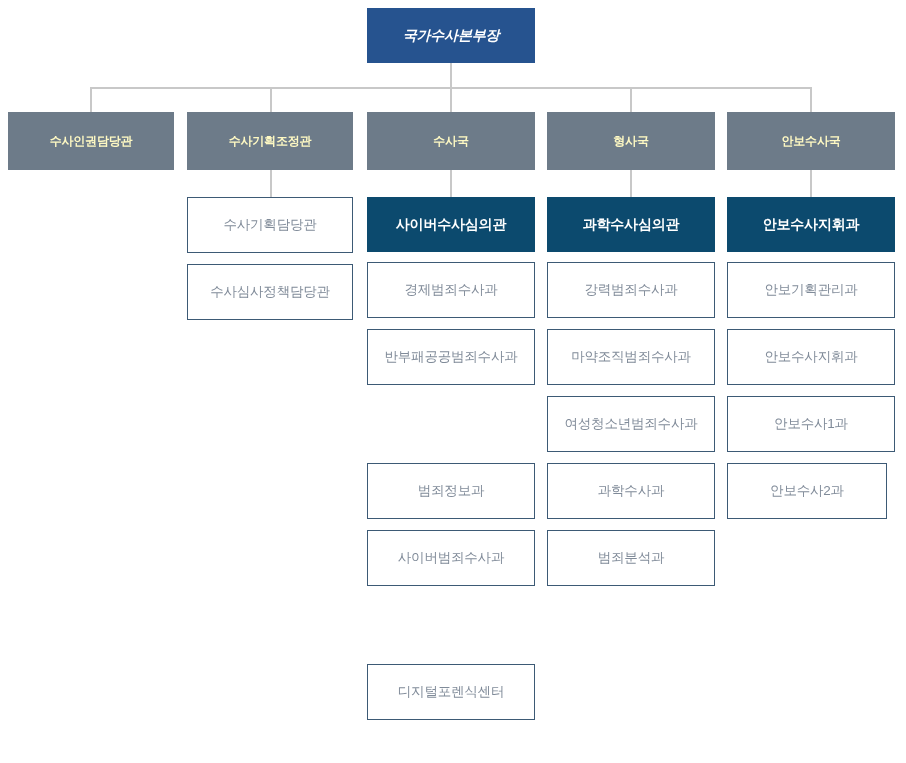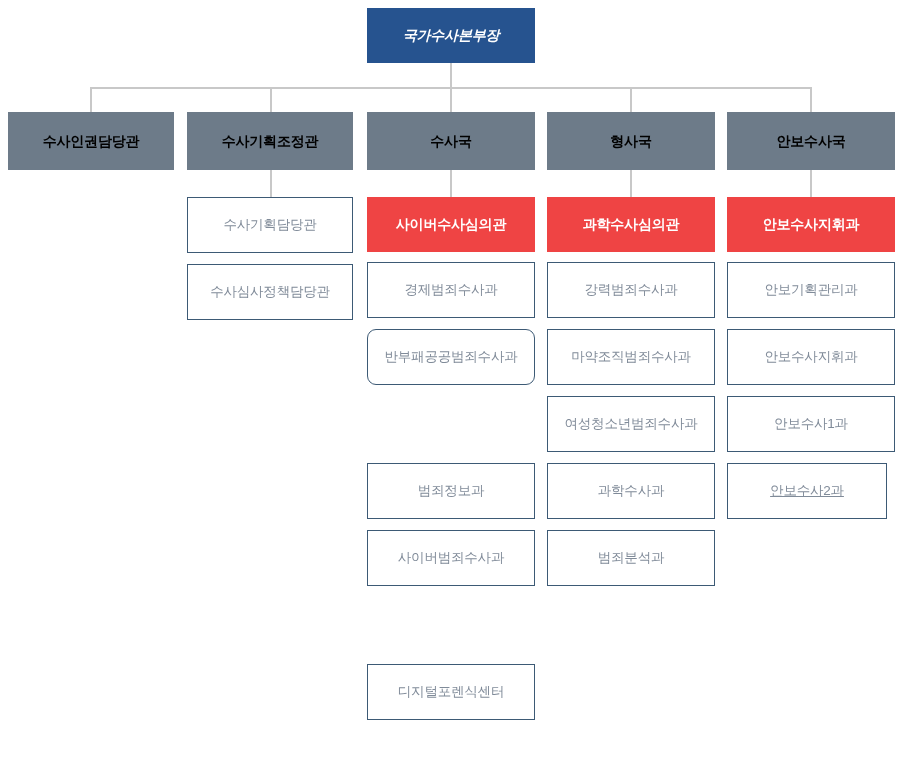--- a/index.html
+++ b/index.html
@@ -35,27 +35,27 @@
 
   .box-root {
     background: #26538f;
     color: #ffffff;
     font-size: 14px;
     font-weight: bold;
   }
 
   .box-bureau {
     background: #6d7b89;
-    color: #000000;
-    font-size: 14px;
+    color: #fef9c3;
+    font-size: 12px;
     font-weight: bold;
   }
 
   .box-dept {
-    background: #ef4444;
+    background: #0c4a6e;
     color: #ffffff;
     font-size: 14px;
     font-weight: bold;
   }
 
   .box-leaf {
     background: #ffffff;
     color: #808b99;
     border: 1px solid #3d5a75;
     font-size: 13.5px;
@@ -110,21 +110,21 @@
 
   <div class="box box-bureau" style="left:367px; top:112px; width:168px; height:58px;">
     <span>수사국</span>
   </div>
   <div class="box box-dept" style="left:367px; top:197px; width:168px; height:55px;">
     <span>사이버수사심의관</span>
   </div>
   <div class="box box-leaf" style="left:367px; top:262px; width:168px; height:56px;">
     <span>경제범죄수사과</span>
   </div>
-  <div class="box box-leaf" style="left:367px; top:329px; width:168px; height:56px;border-radius:9px;">
+  <div class="box box-leaf" style="left:367px; top:329px; width:168px; height:56px;">
     <span>반부패공공범죄수사과</span>
   </div>
   <div class="box box-leaf" style="left:367px; top:463px; width:168px; height:56px;">
     <span>범죄정보과</span>
   </div>
   <div class="box box-leaf" style="left:367px; top:530px; width:168px; height:56px;">
     <span>사이버범죄수사과</span>
   </div>
   <div class="box box-leaf" style="left:367px; top:664px; width:168px; height:56px;">
     <span>디지털포렌식센터</span>
@@ -160,17 +160,17 @@
   </div>
   <div class="box box-leaf" style="left:727px; top:262px; width:168px; height:56px;">
     <span>안보기획관리과</span>
   </div>
   <div class="box box-leaf" style="left:727px; top:329px; width:168px; height:56px;">
     <span>안보수사지휘과</span>
   </div>
   <div class="box box-leaf" style="left:727px; top:396px; width:168px; height:56px;">
     <span>안보수사1과</span>
   </div>
-  <div class="box box-leaf" style="left:727px; top:463px; width:160px; height:56px;text-decoration:underline;">
+  <div class="box box-leaf" style="left:727px; top:463px; width:160px; height:56px;">
     <span>안보수사2과</span>
   </div>
 
 </div>
 
 </body></html>

